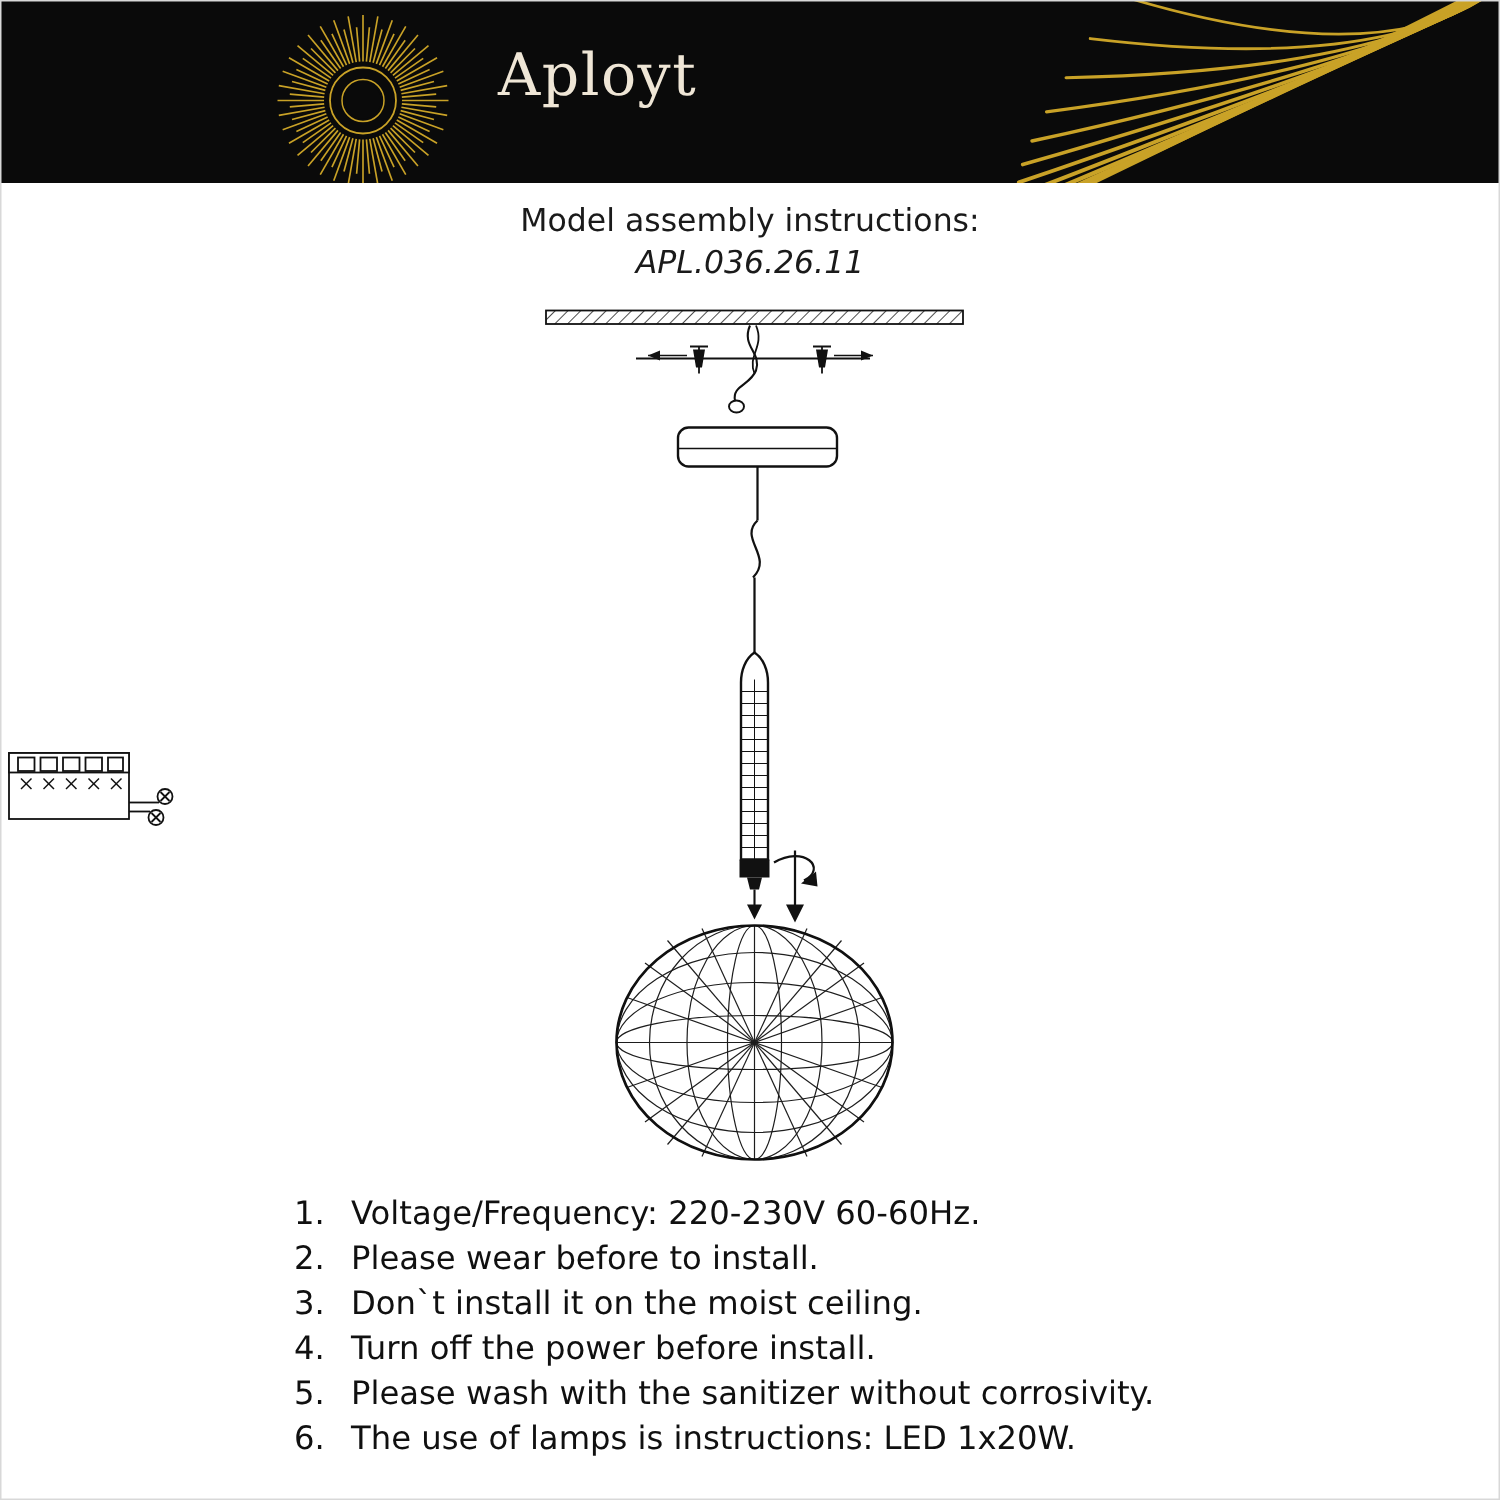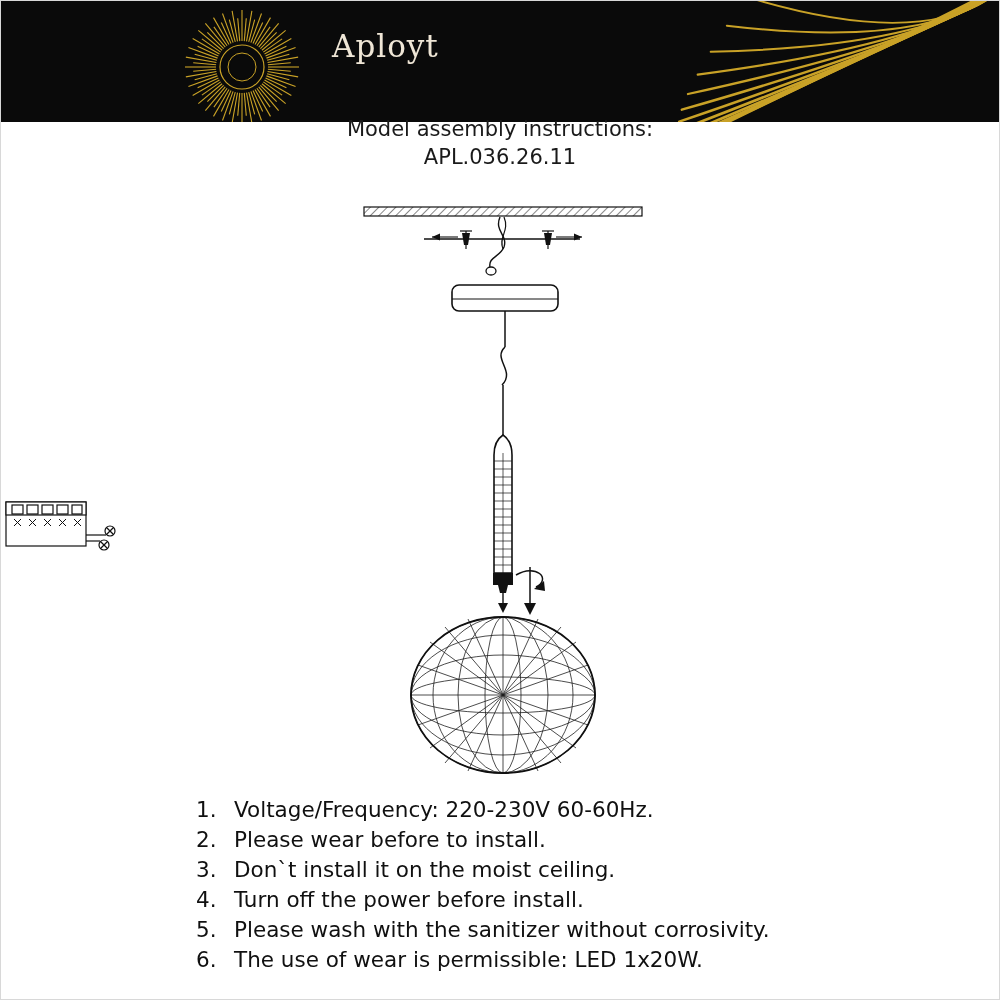--- a/index.html
+++ b/index.html
@@ -41,43 +41,44 @@
     top: 0;
     width: 420px;
     height: 122px;
   }
   #brand {
     position: absolute;
     left: 332px;
     top: 28px;
     color: #efe6d6;
     font-family: "DejaVu Serif", serif;
-    font-size: 31px;
+    font-size: 39px;
     letter-spacing: 1px;
     font-weight: 400;
   }
   
   #title-block {
     position: absolute;
     left: 0;
-    top: 115px;
+    top: 133px;
     width: 1000px;
     text-align: center;
   }
   #title-line1 {
     font-family: "DejaVu Sans", sans-serif;
     font-size: 21px;
     color: #1a1a1a;
     line-height: 28px;
   }
   #title-line2 {
     font-family: "DejaVu Sans", sans-serif;
     font-size: 21px;
     color: #1a1a1a;
     line-height: 28px;
+    font-style: italic;
   }
   
   #diagram {
     position: absolute;
     left: 0;
     top: 195px;
     width: 1000px;
     height: 590px;
   }
   
@@ -378,18 +379,18 @@
     <div class="instr-row">
       <span class="instr-num">4.</span>
       <span class="instr-text">Turn off the power before install.</span>
     </div>
     <div class="instr-row">
       <span class="instr-num">5.</span>
       <span class="instr-text">Please wash with the sanitizer without corrosivity.</span>
     </div>
     <div class="instr-row">
       <span class="instr-num">6.</span>
-      <span class="instr-text">The use of wear is permissible: LED 1x20W.</span>
+      <span class="instr-text">The use of lamps is instructions: LED 1x20W.</span>
     </div>
   </div>
 
   <div id="page-border"></div>
 </div>
 
 </body></html>

